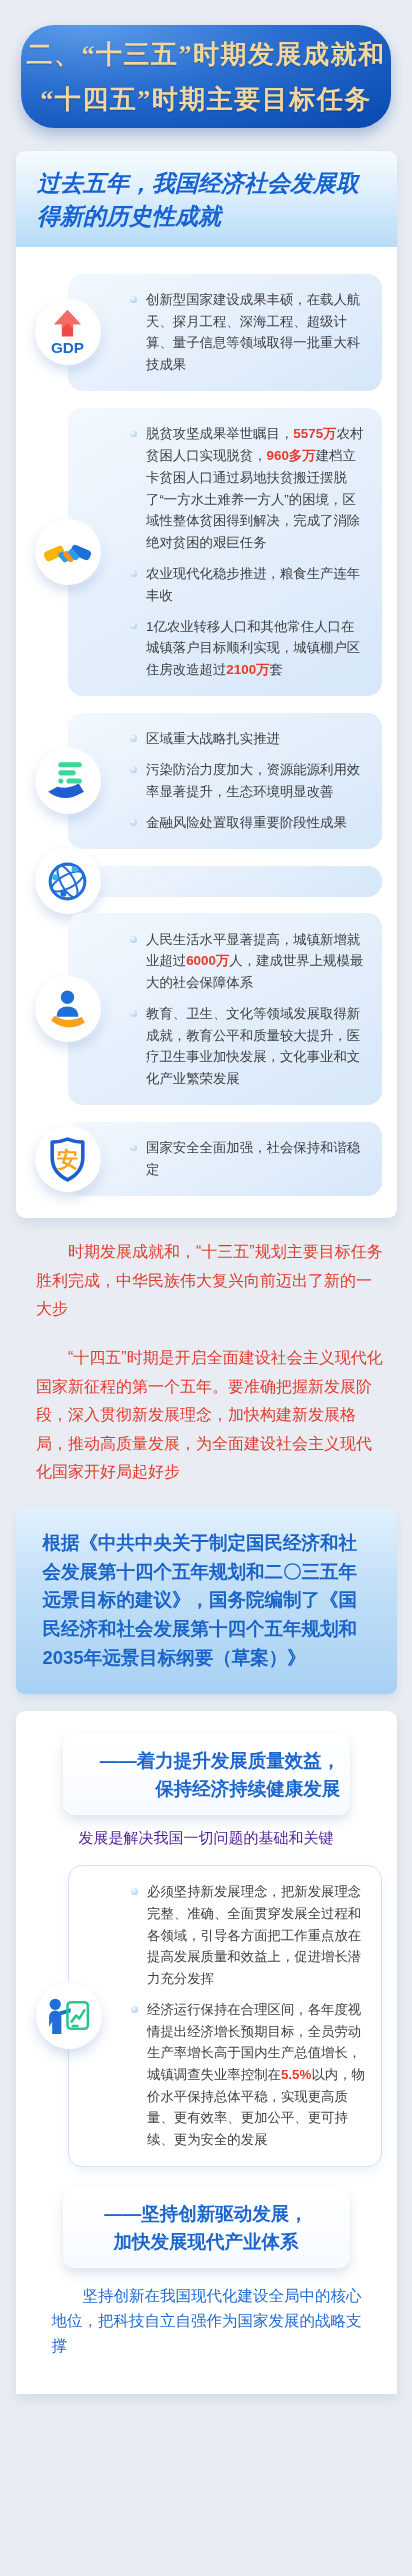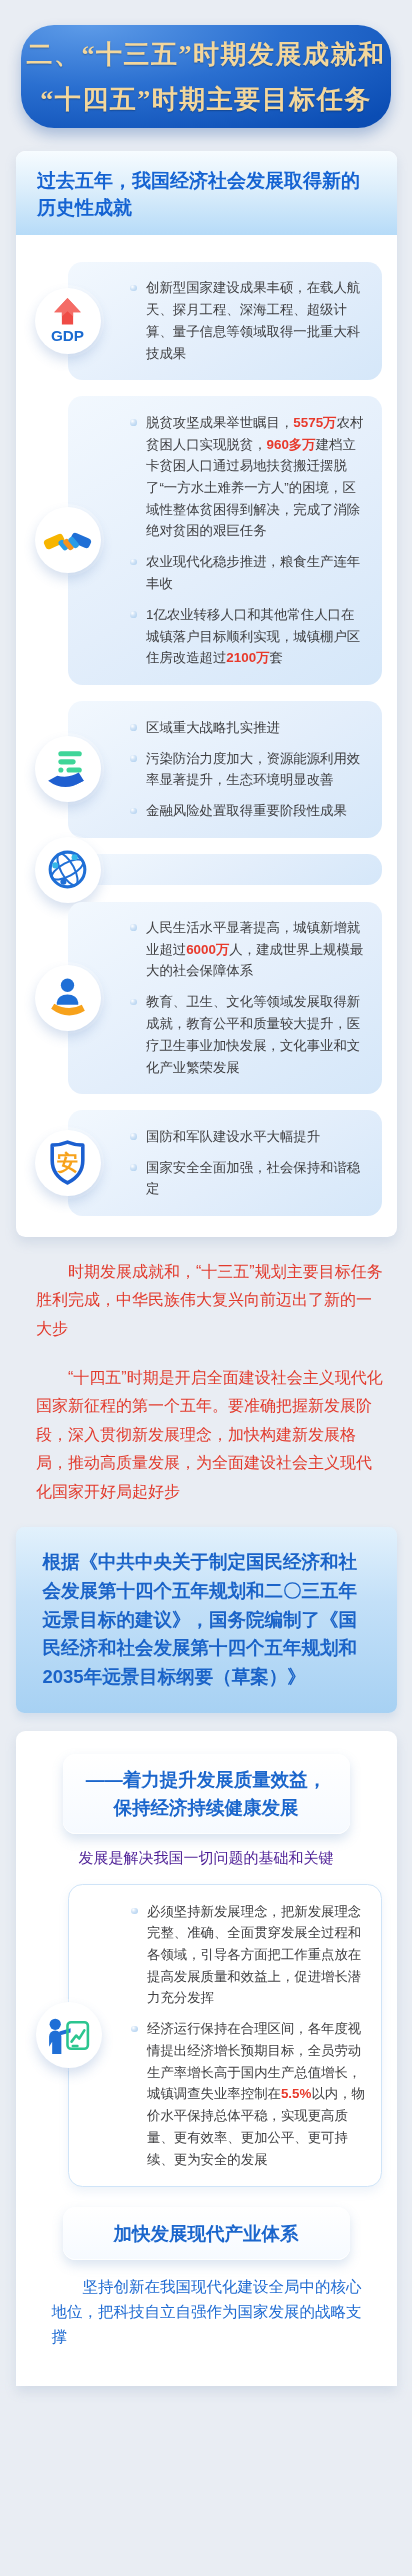--- a/index.html
+++ b/index.html
@@ -15,21 +15,21 @@
     font-size:26px; color:#f3d79c; letter-spacing:1.5px; text-shadow:0 1px 1.5px rgba(0,0,0,.25); }
 
   
   .white-card { margin:0 15.5px; background:#ffffff; border-radius:9.3px;
     box-shadow:0 5.2px 11.3px rgba(110,140,175,.18); }
   #card-achievements { margin-top:23px; padding-bottom:21.6px; }
   #card-plan { margin-top:17.5px; border-radius:9.3px 9.3px 0 0; padding:23px 0 20.6px; }
 
   .band { background:linear-gradient(180deg,#f7fcff 0%, #dceefb 45%, #b6dbf8 100%);
     border-radius:9.3px 9.3px 0 0; padding:15.5px 21.6px 13.4px; }
-  .band-heading { color:#1563d2; font-weight:bold; font-size:19px; line-height:1.45; }
+  .band-heading { color:#1563d2; font-weight:bold; font-size:23px; line-height:1.45;font-style:italic; }
 
   
   .igroup { position:relative; margin:16.5px 14.4px 0 52px; }
   .igroup.first { margin-top:27px; }
   .igroup.filled { background:linear-gradient(150deg,#f2f8fe 0%, #e3eefb 55%, #d5e7f9 100%);
     border-radius:14.4px; padding:15.5px 15.5px 15.5px 61px; }
   .igroup.outlined { background:#fff; border:1px solid #cfe4f8; border-radius:14.4px;
     box-shadow:0 4.1px 9.3px rgba(120,160,205,.13); padding:15.5px 15.5px 15.5px 61px; }
 
   .icon-bubble { position:absolute; left:-33px; top:50%; transform:translateY(-50%);
@@ -155,38 +155,37 @@
     </div>
 
     <div class="igroup filled">
       <div class="icon-bubble">
         <svg width="49" height="49" viewBox="0 0 96 96">
           <path d="M48 8 C58 12 70 14 78 14 V44 C78 66 64 80 48 88 C32 80 18 66 18 44 V14 C26 14 38 12 48 8 Z" fill="#ffffff" stroke="#1b5fd0" stroke-width="7" stroke-linejoin="round"></path>
           <text x="48" y="62" text-anchor="middle" font-size="42" font-weight="bold" fill="#f7a21b" class="svg-label">安</text>
         </svg>
       </div>
       <ul class="bullets">
-          <li class="bullet"><span>国防和军队建设水平大幅提升</span></li>
           <li class="bullet"><span>国家安全全面加强，社会保持和谐稳定</span></li>
         </ul>
     </div>
   </div>
 
   <div class="red-section">
     <p class="red-para">时期发展成就和，“十三五”规划主要目标任务胜利完成，中华民族伟大复兴向前迈出了新的一大步</p>
     <p class="red-para">“十四五”时期是开启全面建设社会主义现代化国家新征程的第一个五年。要准确把握新发展阶段，深入贯彻新发展理念，加快构建新发展格局，推动高质量发展，为全面建设社会主义现代化国家开好局起好步</p>
   </div>
 
   <div class="banner">
     <div class="banner-text">根据《中共中央关于制定国民经济和社会发展第十四个五年规划和二〇三五年远景目标的建议》，国务院编制了《国民经济和社会发展第十四个五年规划和2035年远景目标纲要（草案）》</div>
   </div>
 
   <div class="white-card" id="card-plan">
 
-    <div class="section-pill" style="margin-top:0;">
+    <div class="section-pill" style="margin-top:0;text-align:right;">
       <div class="pl">——着力提升发展质量效益，</div>
       <div class="pl">保持经济持续健康发展</div>
     </div>
     <div class="intro-center">发展是解决我国一切问题的基础和关键</div>
 
     <div class="igroup outlined">
       <div class="icon-bubble">
         <svg width="49" height="49" viewBox="0 0 96 96">
           <circle cx="22" cy="26" r="11" fill="#1f6fd6"></circle>
           <path d="M10 70 V50 a12 12 0 0 1 24 0 V84 H16 V60 Z" fill="#1f6fd6"></path>
@@ -196,19 +195,20 @@
           <rect x="54" y="66" width="14" height="5" rx="2.5" fill="#2bc58f"></rect>
         </svg>
       </div>
       <ul class="bullets">
           <li class="bullet"><span>必须坚持新发展理念，把新发展理念完整、准确、全面贯穿发展全过程和各领域，引导各方面把工作重点放在提高发展质量和效益上，促进增长潜力充分发挥</span></li>
           <li class="bullet"><span>经济运行保持在合理区间，各年度视情提出经济增长预期目标，全员劳动生产率增长高于国内生产总值增长，城镇调查失业率控制在</span><span class="hl">5.5%</span><span>以内，物价水平保持总体平稳，实现更高质量、更有效率、更加公平、更可持续、更为安全的发展</span></li>
         </ul>
     </div>
 
     <div class="section-pill">
+      <div class="pl">——坚持创新驱动发展，</div>
       <div class="pl">加快发展现代产业体系</div>
     </div>
     <div class="intro-indent">坚持创新在我国现代化建设全局中的核心地位，把科技自立自强作为国家发展的战略支撑</div>
 
   </div>
 </div>
 
 
 </body></html>

